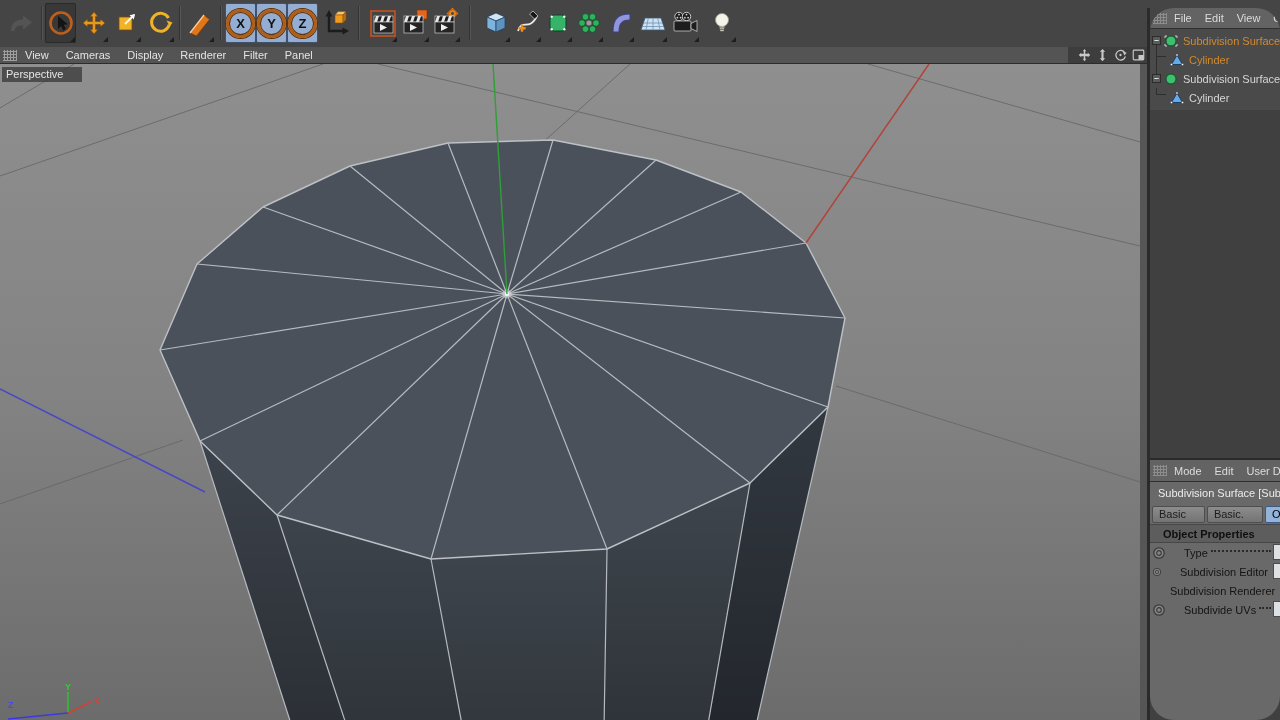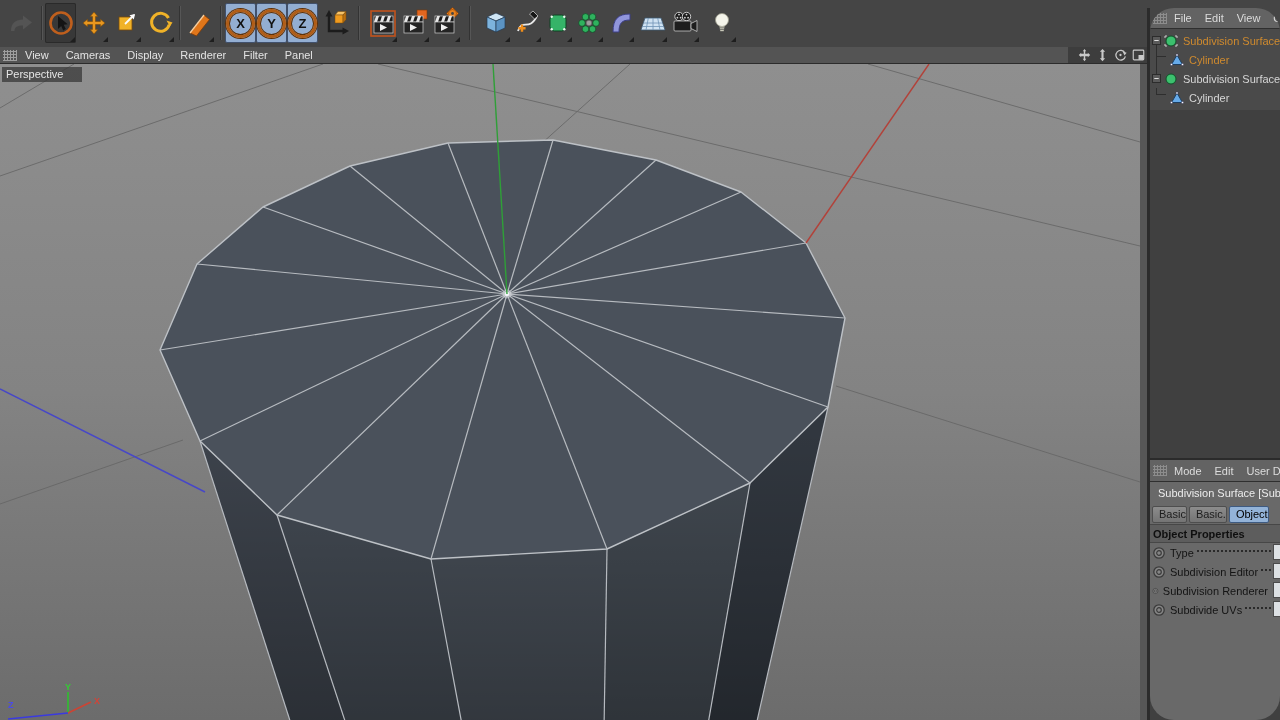--- a/index.html
+++ b/index.html
@@ -54,26 +54,26 @@
   .expwrap{flex:none;margin-left:2px;display:flex;}
   .icnwrap{flex:none;display:flex;margin-left:2px;}
   
   .am{position:absolute;left:0;top:450px;width:130px;bottom:0;}
   .am .pmenu{border-top:2px solid #2b2b2b;height:21px;text-align:center;}
   .ambody{position:absolute;left:0;top:24px;right:0;bottom:0;background:#696969;}
   .amtitle{height:22px;display:flex;align-items:center;overflow:hidden;white-space:nowrap;padding-left:3px;}
   .amtitle .t{font-size:11px;color:#ececec;margin-left:5px;}
   .amtabs{height:20px;display:flex;align-items:center;padding-left:2px;}
   .tab{font-size:11px;color:#1c1c1c;background:linear-gradient(#8c8c8c,#747474);
-       border:1px solid #4e4e4e;border-radius:2px;padding:1px 0 2px 6px;margin-right:2px;white-space:nowrap;text-align:center;}
+       border:1px solid #4e4e4e;border-radius:2px;padding:1px 18px 2px 6px;margin-right:2px;white-space:nowrap;text-align:center;}
   .tab.active{background:#93b3d8;border-color:#3e5a80;color:#000;}
   .sechead{height:17px;background:#5d5d5d;border-top:1px solid #474747;border-bottom:1px solid #474747;
-           display:flex;align-items:center;padding-left:3px;font-size:11px;font-weight:bold;color:#0f0f0f;}
+           display:flex;align-items:center;padding-left:13px;font-size:11px;font-weight:bold;color:#0f0f0f;}
   .prow{height:19px;display:flex;align-items:center;padding-left:2px;overflow:hidden;}
-  .prow .lbl{font-size:11px;color:#141414;margin-left:4px;white-space:nowrap;}
+  .prow .lbl{font-size:11px;color:#141414;margin-left:18px;white-space:nowrap;}
   .leader{flex:1;border-bottom:2px dotted #2a2a2a;margin:0 2px 4px 3px;min-width:0;}
   .sliver{flex:none;width:6px;height:14px;background:#dde1e4;border:1px solid #4c4c4c;border-right:none;margin-bottom:1px;}
 </style>
 </head>
 <body>
 
 <div id="app">
 
   <div class="toolbar">
     <div class="tbtn" style="left:4px;opacity:.8">

